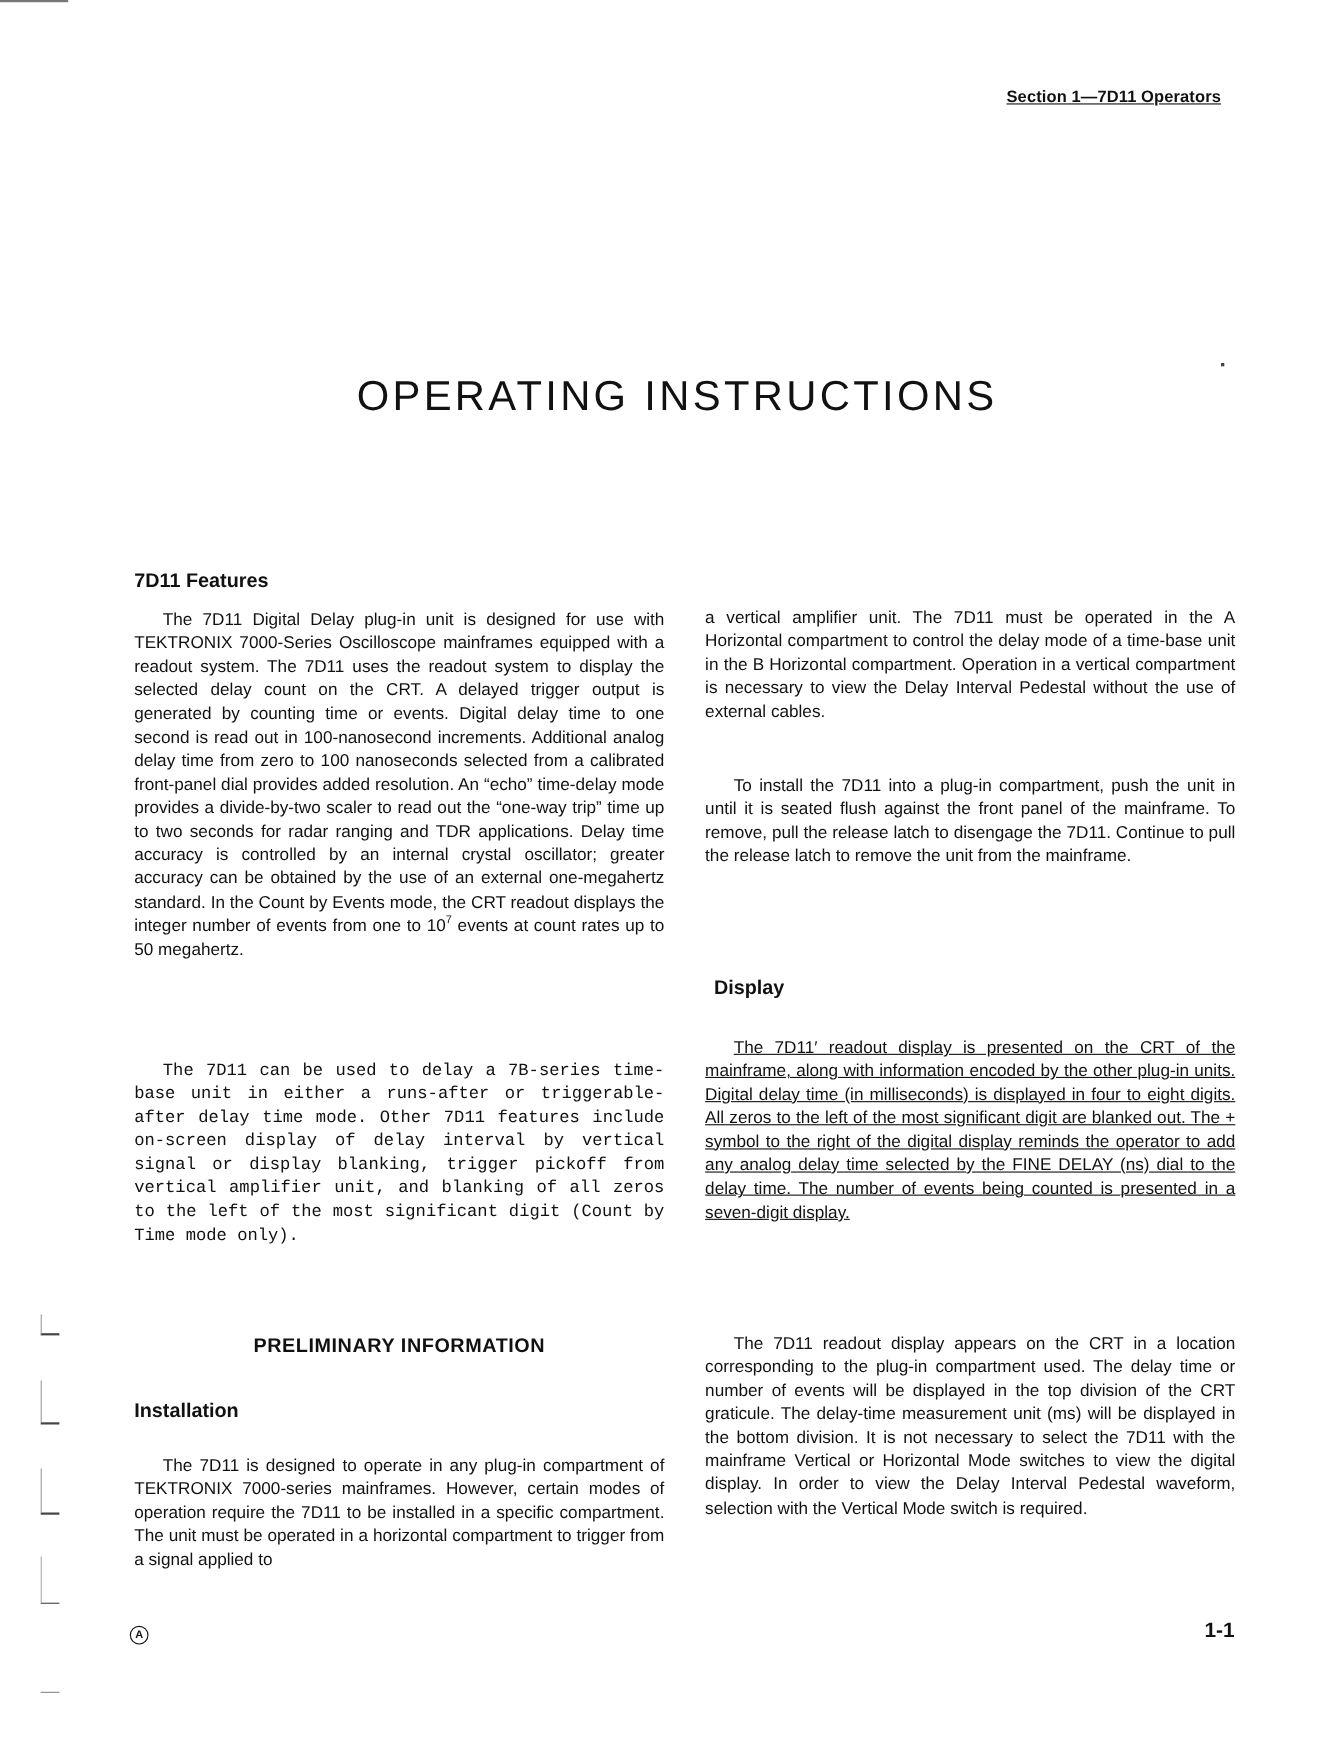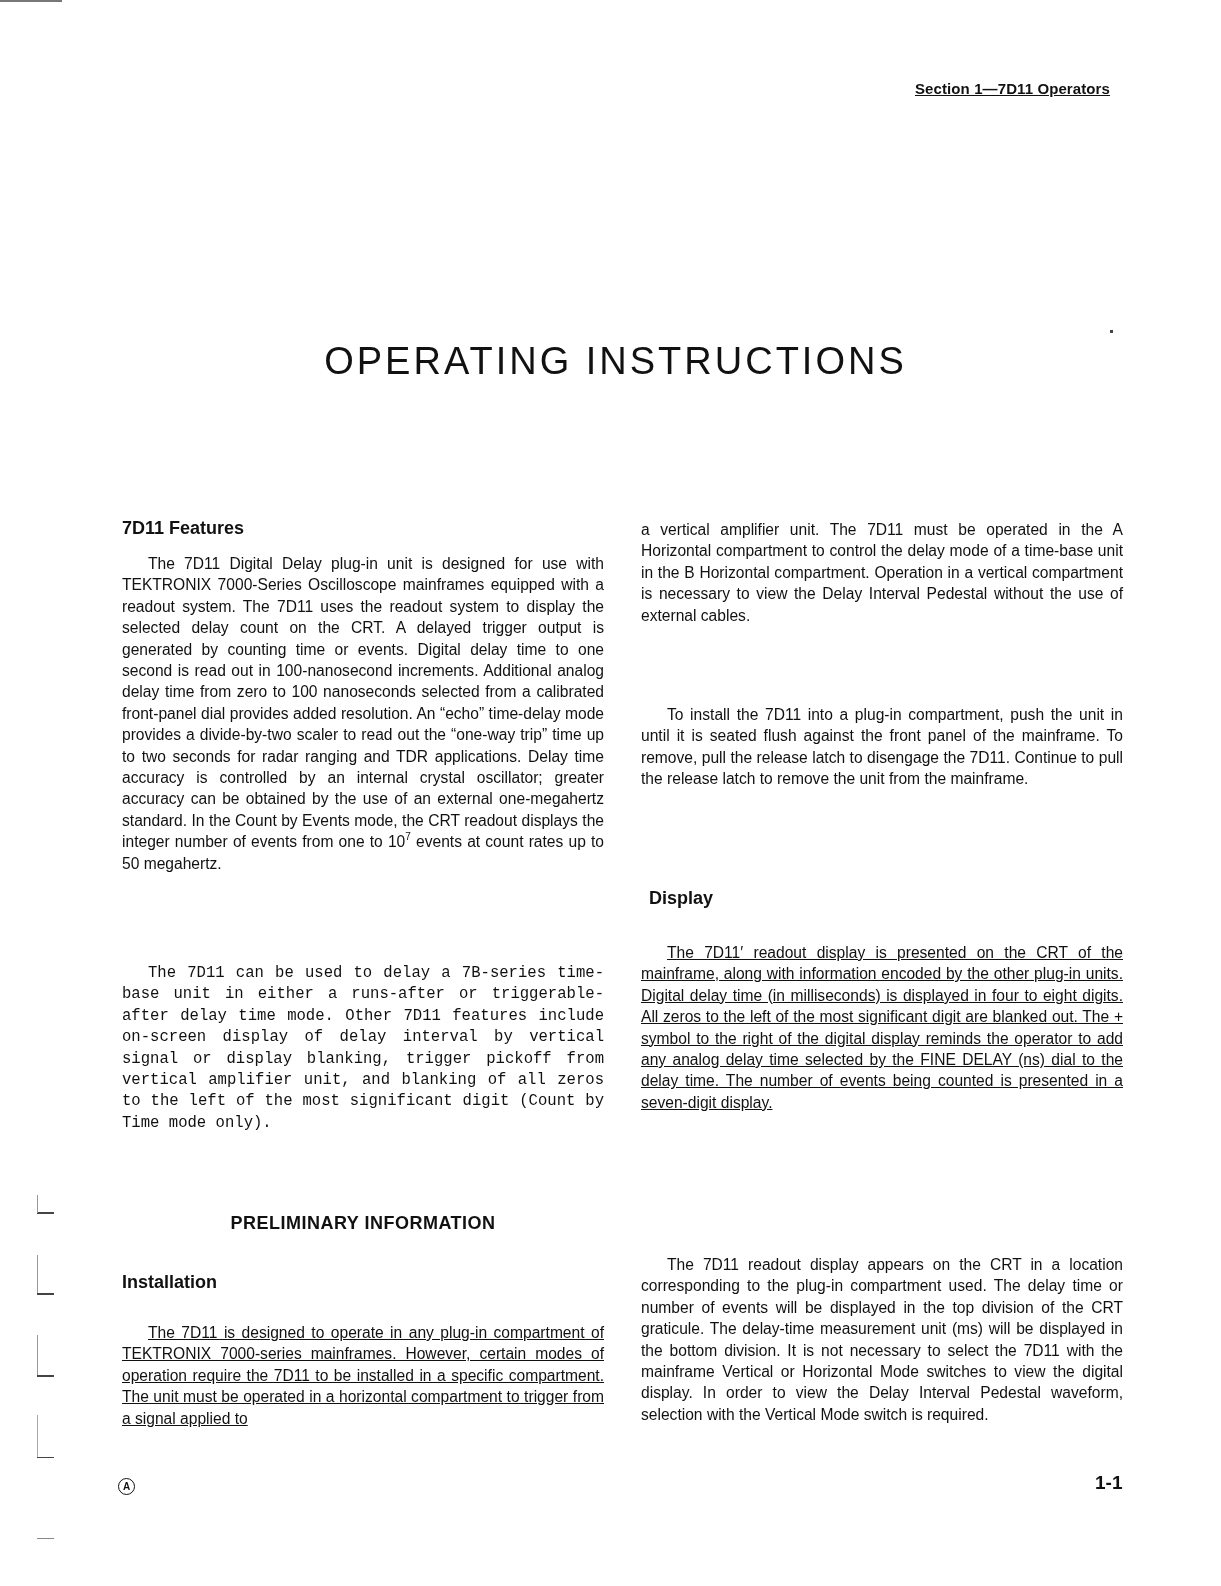--- a/index.html
+++ b/index.html
@@ -46,36 +46,36 @@
 </div>
 
 <div class="col" style="left:122px;top:963px;font-family:Liberation Mono, monospace;">
   <p>The 7D11 can be used to delay a 7B-series time-base unit in either a runs-after or triggerable-after delay time mode. Other 7D11 features include on-screen display of delay interval by vertical signal or display blanking, trigger pickoff from vertical amplifier unit, and blanking of all zeros to the left of the most significant digit (Count by Time mode only).</p>
 </div>
 
 <div class="h-center" style="left:122px;width:482px;text-align:center;top:1213px;">PRELIMINARY INFORMATION</div>
 
 <div class="h2" style="left:122px;top:1272px;">Installation</div>
 
-<div class="col" style="left:122px;top:1322px;text-decoration:underline;">
+<div class="col" style="left:122px;top:1322px;">
   <p>The 7D11 is designed to operate in any plug-in compartment of TEKTRONIX 7000-series mainframes. However, certain modes of operation require the 7D11 to be installed in a specific compartment. The unit must be operated in a horizontal compartment to trigger from a signal applied to</p>
 </div>
 
 <div class="col" style="left:641px;top:519px;">
-  <p style="text-indent:0;">a vertical amplifier unit. The 7D11 must be operated in the A Horizontal compartment to control the delay mode of a time-base unit in the B Horizontal compartment. Operation in a vertical compartment is necessary to view the Delay Interval Pedestal without the use of external cables.</p>
+  <p style="text-indent:0;margin-top:32px;">a vertical amplifier unit. The 7D11 must be operated in the A Horizontal compartment to control the delay mode of a time-base unit in the B Horizontal compartment. Operation in a vertical compartment is necessary to view the Delay Interval Pedestal without the use of external cables.</p>
 </div>
 
 <div class="col" style="left:641px;top:704px;">
   <p>To install the 7D11 into a plug-in compartment, push the unit in until it is seated flush against the front panel of the mainframe. To remove, pull the release latch to disengage the 7D11. Continue to pull the release latch to remove the unit from the mainframe.</p>
 </div>
 
 <div class="h2" style="left:649px;top:888px;">Display</div>
 
 <div class="col" style="left:641px;top:942px;text-decoration:underline;">
   <p>The 7D11′ readout display is presented on the CRT of the mainframe, along with information encoded by the other plug-in units. Digital delay time (in milliseconds) is displayed in four to eight digits. All zeros to the left of the most significant digit are blanked out. The + symbol to the right of the digital display reminds the operator to add any analog delay time selected by the FINE DELAY (ns) dial to the delay time. The number of events being counted is presented in a seven-digit display.</p>
 </div>
 
-<div class="col" style="left:641px;top:1211px;margin-top:43px;">
+<div class="col" style="left:641px;top:1211px;">
   <p>The 7D11 readout display appears on the CRT in a location corresponding to the plug-in compartment used. The delay time or number of events will be displayed in the top division of the CRT graticule. The delay-time measurement unit (ms) will be displayed in the bottom division. It is not necessary to select the 7D11 with the mainframe Vertical or Horizontal Mode switches to view the digital display. In order to view the Delay Interval Pedestal waveform, selection with the Vertical Mode switch is required.</p>
 </div>
 
 <div class="abs footer-mark">A</div>
 <div class="abs page-num">1-1</div>
 
 </body></html>

